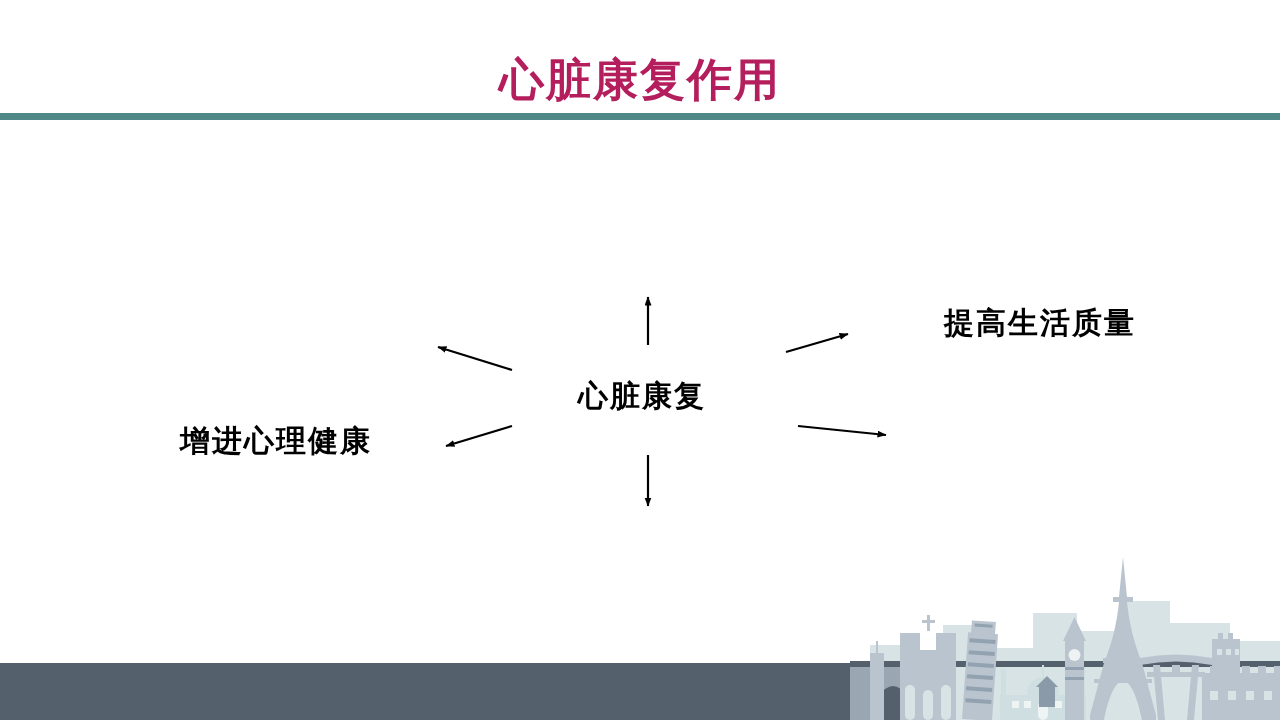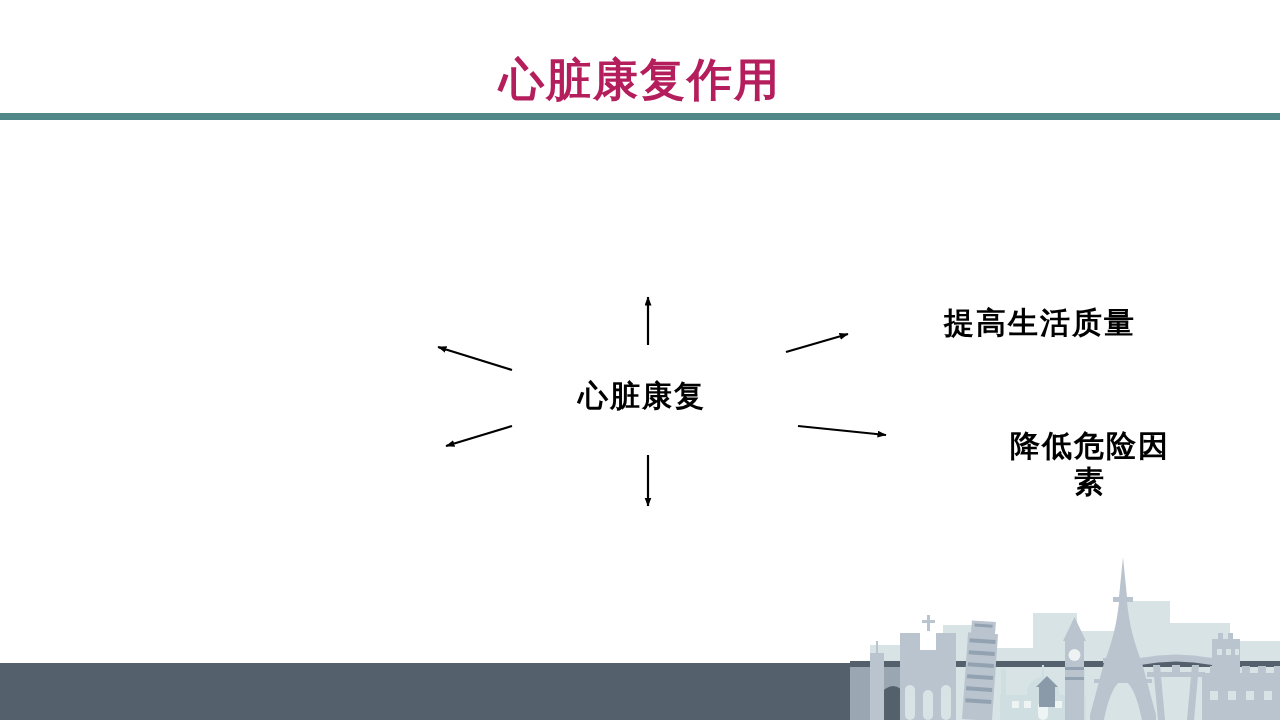--- a/index.html
+++ b/index.html
@@ -36,22 +36,22 @@
   .skyline { position:absolute; right:0; bottom:0; width:430px; height:165px; }
 </style>
 </head>
 <body>
 
 <div class="slide">
 
   <h1 class="title">心脏康复作用</h1>
   <div class="divider"></div>
 
+  <div class="node node-left">增进心理健康</div>
   <div class="node node-top-right">提高生活质量</div>
-  <div class="node node-right">降低危险因素</div>
   <div class="node node-center">心脏康复</div>
 
   <svg class="arrows" viewBox="0 0 1280 720" xmlns="http://www.w3.org/2000/svg">
     <defs>
       <marker id="ah" markerWidth="10" markerHeight="8" refX="8.5" refY="3.5" orient="auto" markerUnits="userSpaceOnUse">
         <path d="M0,0 L9,3.5 L0,7 Z" fill="#000"></path>
       </marker>
     </defs>
     <g stroke="#000" stroke-width="2.2" fill="none">
       <line x1="648" y1="345" x2="648" y2="297" marker-end="url(#ah)"></line>

